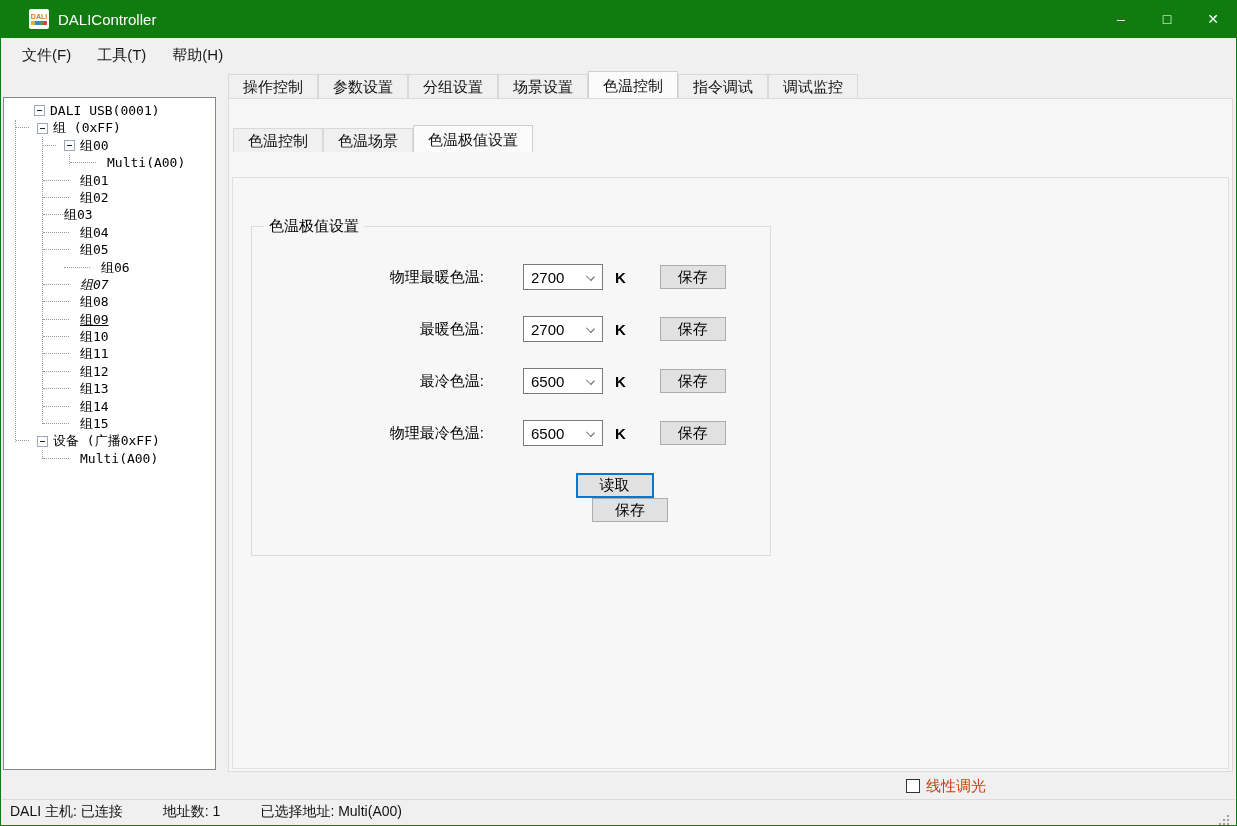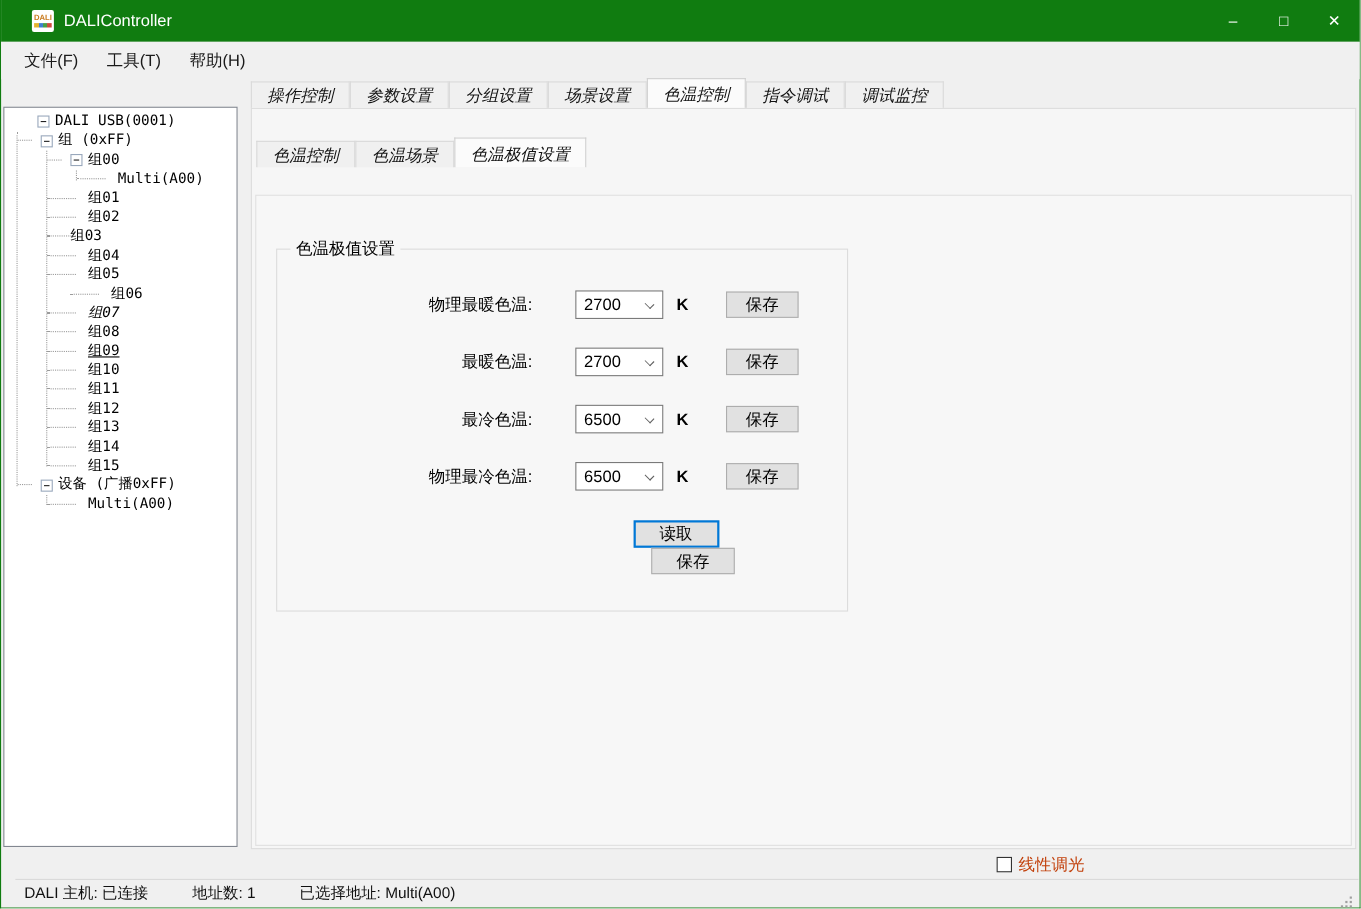--- a/index.html
+++ b/index.html
@@ -30,21 +30,21 @@
     border:1px solid #828790;overflow:hidden;font-family:"DejaVu Sans Mono","Liberation Sans",monospace;
     font-size:13px;color:#000;padding-top:4px;}
   .tree-row{height:17.4px;line-height:17.4px;display:flex;align-items:center;white-space:nowrap;position:relative;z-index:2;}
   .expander{width:11px;height:11px;border:1px solid #99a8bc;background:#fff;display:inline-flex;
     align-items:center;justify-content:center;margin-right:5px;flex:none;}
   .expander::after{content:"";width:5px;height:1px;background:#222;}
   .guide{position:absolute;width:0;border-left:1px dotted #9b9b9b;z-index:1;}
   .stub{position:absolute;border-top:1px dotted #9b9b9b;top:8px;z-index:1;}
   
   .tab-area{position:absolute;left:227px;top:74px;width:1005px;height:698px;}
-  .tabstrip{display:flex;position:relative;z-index:2;font-style:italic;}
+  .tabstrip{display:flex;position:relative;z-index:2;}
   .tab{padding:3px 14px 4px 14px;font-size:15px;background:var(--ctrl-bg);border:1px solid #D9D9D9;
     border-bottom:none;margin-right:0;color:#111;height:24px;}
   .tab.selected{background:#FBFBFB;margin-top:-3px;height:27px;padding-top:5px;border-color:#CFCFCF;position:relative;z-index:4;}
   .main-pane{position:absolute;left:0;top:24px;width:1005px;height:674px;background:var(--pane-bg);
     border:1px solid #DCDCDC;}
   .sub-tabstrip{position:absolute;left:4px;top:29px;}
   .sub-pane{position:absolute;left:3px;top:78px;width:997px;height:592px;background:var(--subpane-bg);border:1px solid #E0E0E0;}
   
   .groupbox{position:absolute;left:18px;top:48px;width:520px;height:330px;border:1px solid #DCDCDC;background:var(--subpane-bg);}
   .group-title{position:absolute;top:-10px;left:12px;padding:0 5px;background:var(--subpane-bg);font-size:15px;color:#000;}
@@ -59,21 +59,21 @@
   .btn{background:var(--button-face);border:1px solid var(--button-border);font-size:15px;display:flex;
     align-items:center;justify-content:center;color:#000;font-family:"Liberation Sans",sans-serif;}
   .save-small{margin-left:34px;width:66px;height:24px;}
   .action-row{display:flex;margin-top:14px;padding-left:207px;align-items:center;flex-direction:column;}
   .read-btn{width:78px;height:25px;border:2px solid var(--focus-blue);}
   .save-big{width:76px;height:24px;margin-left:31px;}
   
   .checkbox-row{position:absolute;left:0;top:772px;width:100%;height:28px;display:flex;align-items:center;padding-left:905px;}
   .checkbox{width:14px;height:14px;border:1px solid #333;background:#fff;flex:none;}
   .checkbox-label{margin-left:6px;font-size:15px;color:#c2410c;}
-  .statusbar{position:absolute;left:13px;right:1px;bottom:1px;height:25px;background:var(--ctrl-bg);
+  .statusbar{position:absolute;left:1px;right:1px;bottom:1px;height:25px;background:var(--ctrl-bg);
     border-top:1px solid #DADADA;display:flex;align-items:center;padding-left:8px;font-size:14px;color:#111;}
   .status-item{margin-right:40px;}
   .grip{position:absolute;right:14px;bottom:7px;width:2px;height:2px;background:transparent;
     box-shadow:8px 0 #9f9f9f,4px 4px #9f9f9f,8px 4px #9f9f9f,0 8px #9f9f9f,4px 8px #9f9f9f,8px 8px #9f9f9f;}
 </style>
 </head>
 <body>
 
 <div class="window">
 

